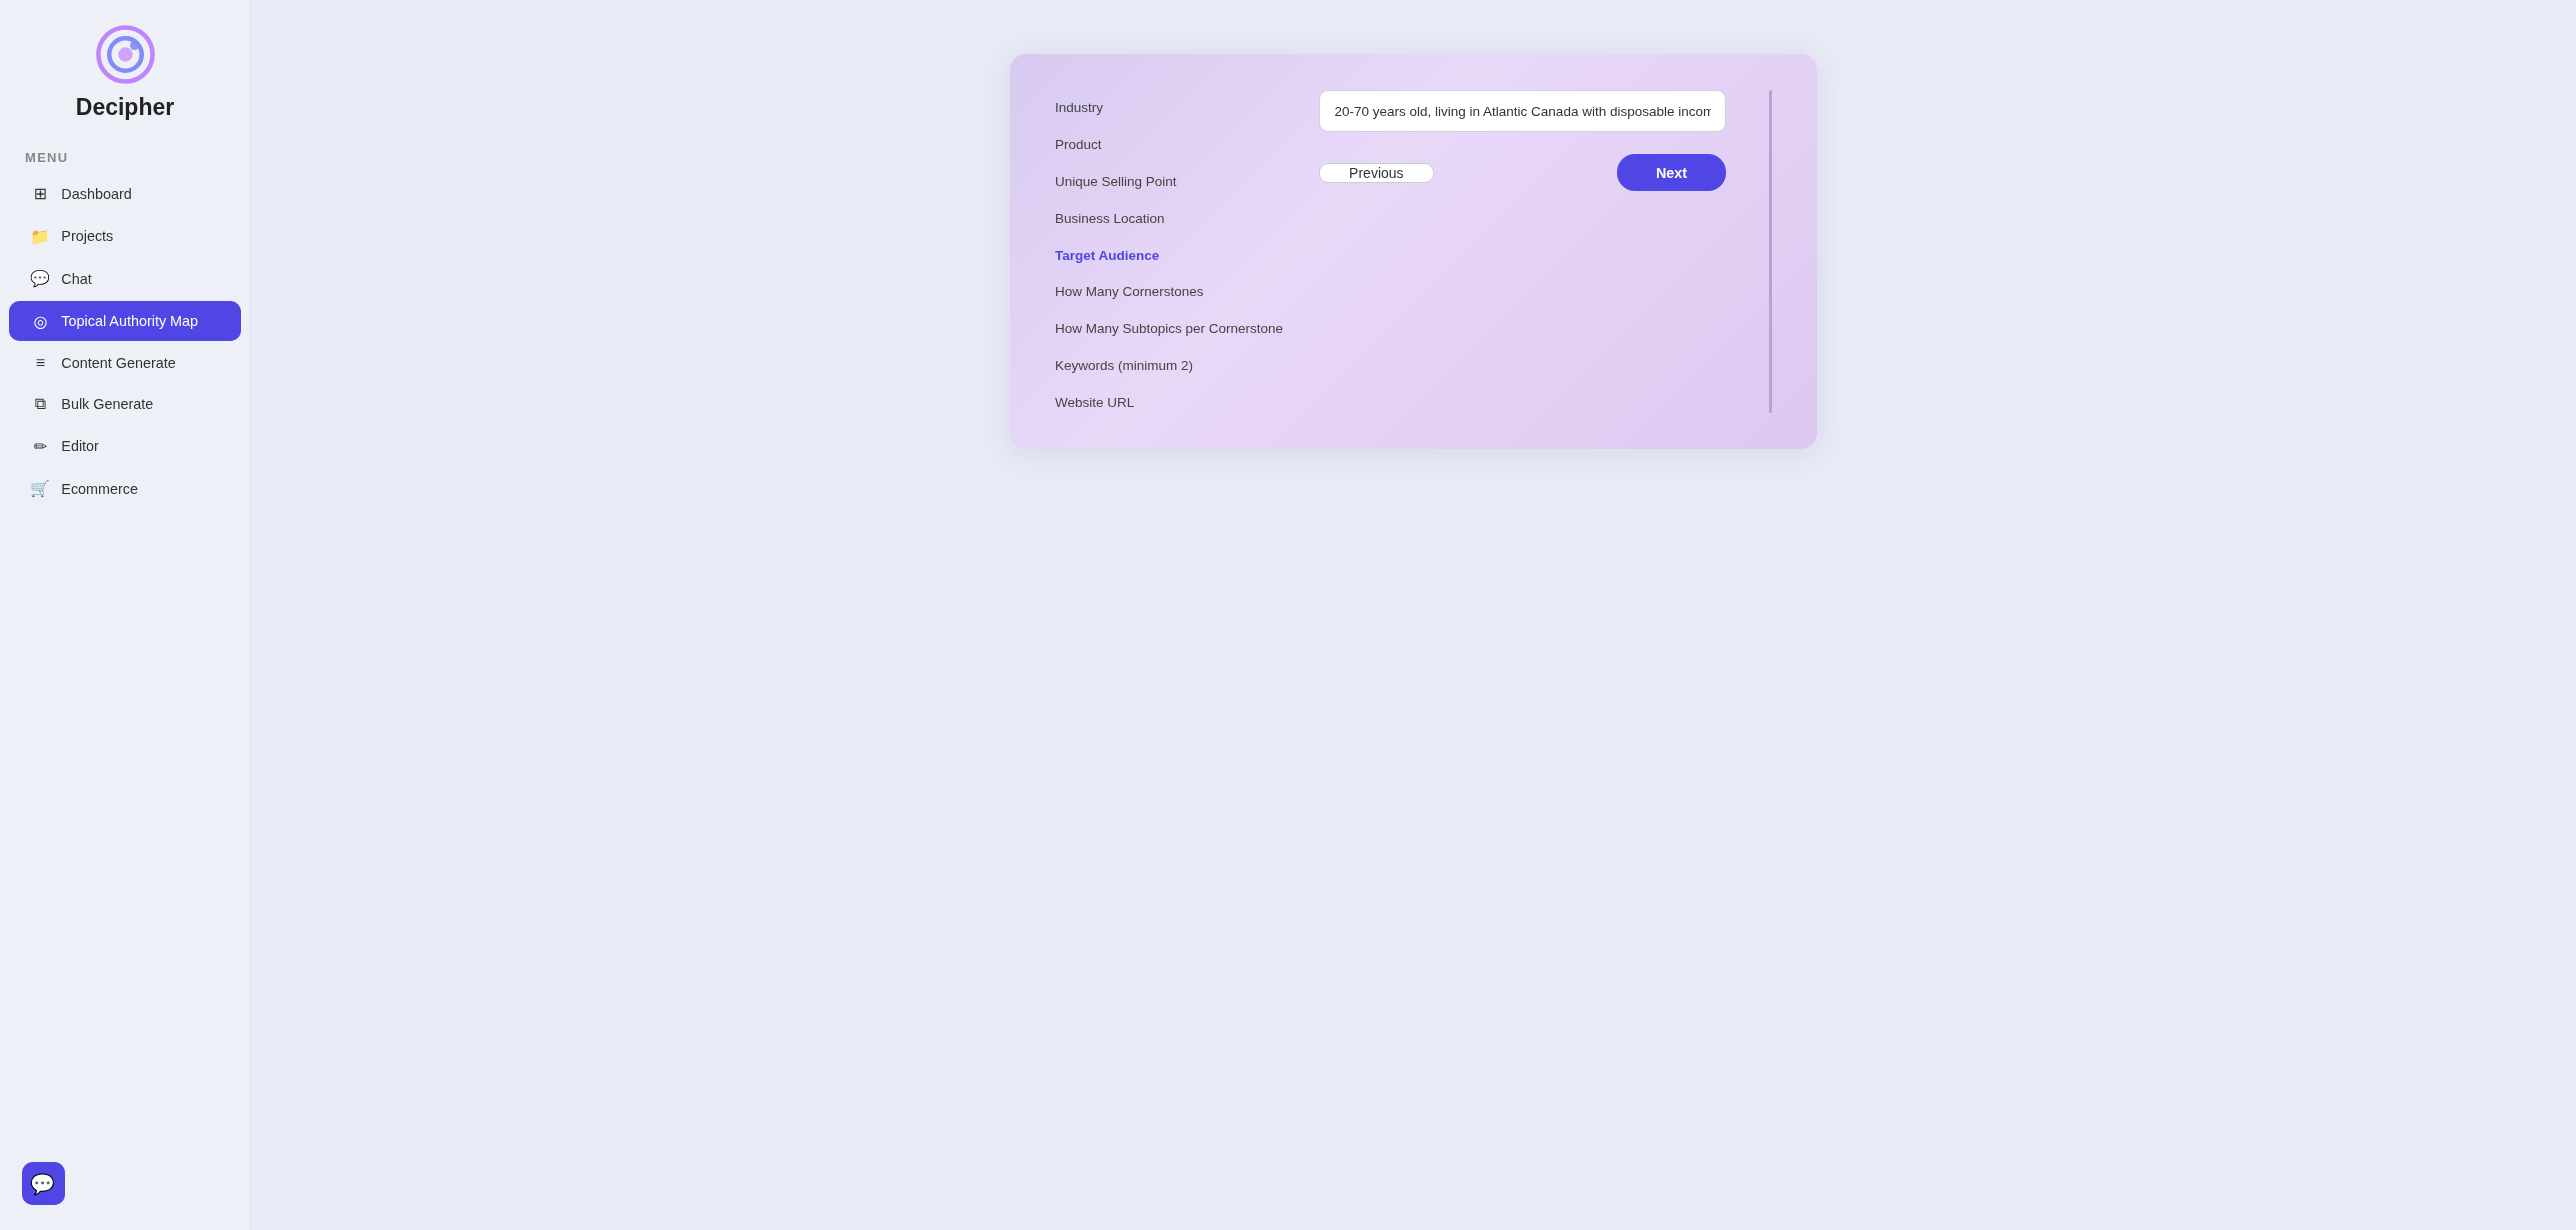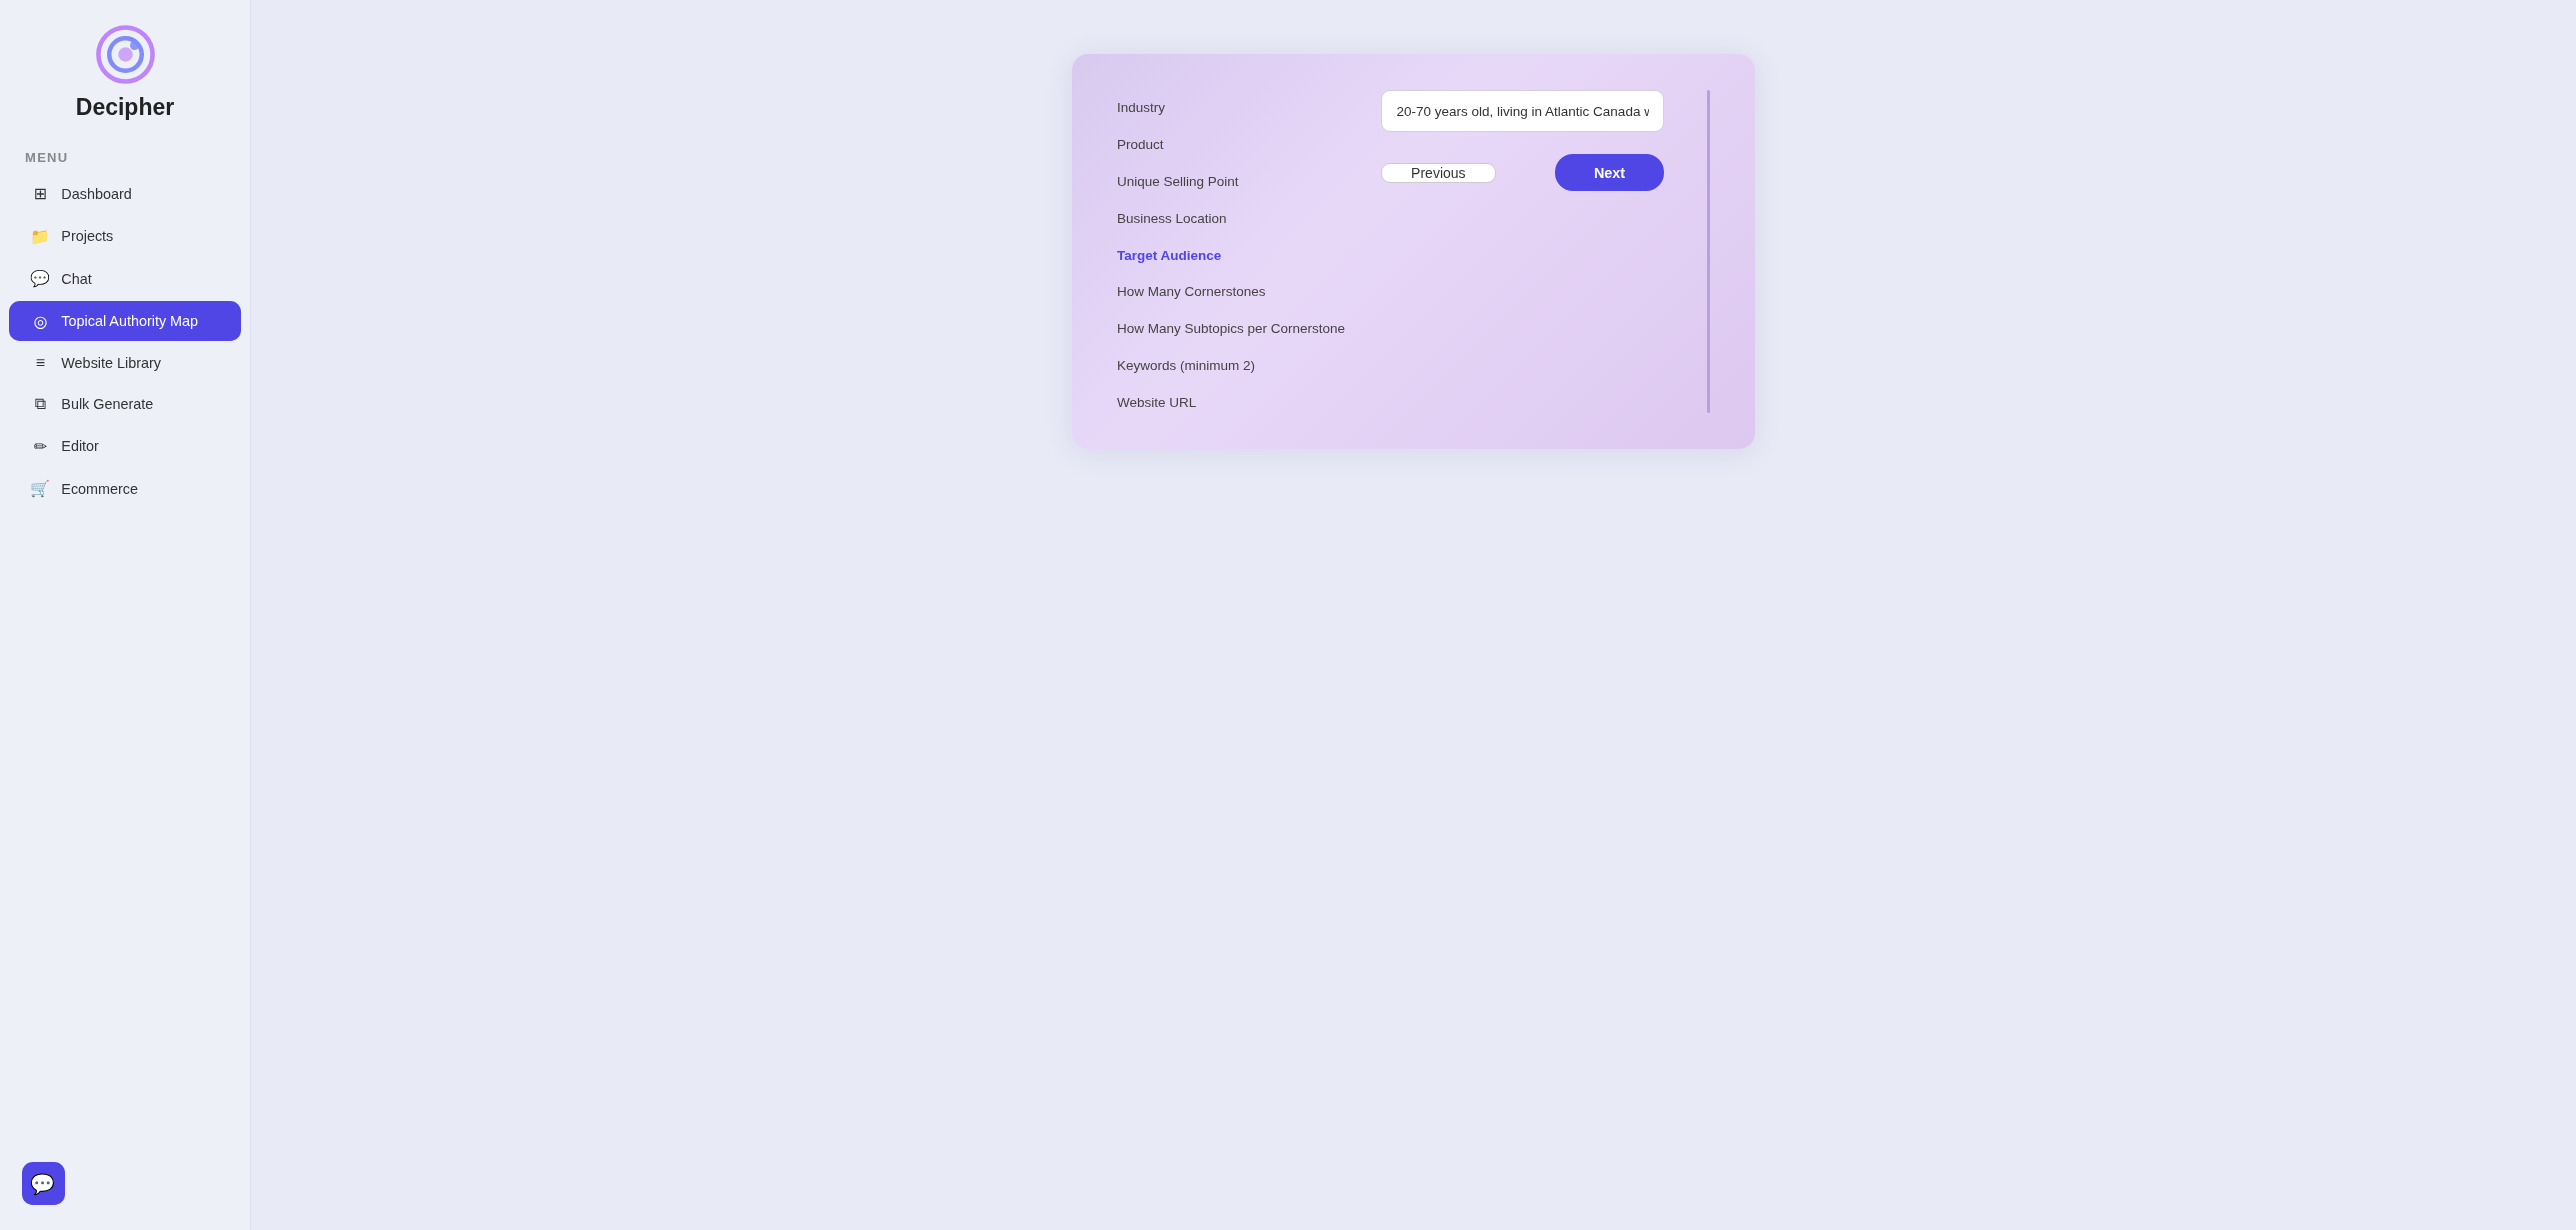--- a/index.html
+++ b/index.html
@@ -100,21 +100,21 @@
       justify-content: center;
       padding: 54px 72px;
       background: #e8eaf6;
       overflow-y: auto;
     }
 
     .form-card {
       background: linear-gradient(135deg, #d8c9f0 0%, #e8d8f8 40%, #ddc8f0 100%);
       border-radius: 16px;
       padding: 36px 45px;
-      width: 683px;
+      width: 807px;
       max-width: 100%;
       box-shadow: 0 3.6px 29px rgba(80,60,140,0.10);
     }
 
     .form-layout {
       display: flex;
       gap: 36px;
       align-items: flex-start;
     }
 
@@ -220,21 +220,21 @@
       <div class="nav-item">
         <span class="nav-icon">💬</span>
         <span>Chat</span>
       </div>
       <div class="nav-item active">
         <span class="nav-icon">◎</span>
         <span>Topical Authority Map</span>
       </div>
       <div class="nav-item">
         <span class="nav-icon">≡</span>
-        <span>Website Library</span>
+        <span>Content Generate</span>
       </div>
       <div class="nav-item">
         <span class="nav-icon">⧉</span>
         <span>Bulk Generate</span>
       </div>
       <div class="nav-item">
         <span class="nav-icon">✏</span>
         <span>Editor</span>
       </div>
       <div class="nav-item">

